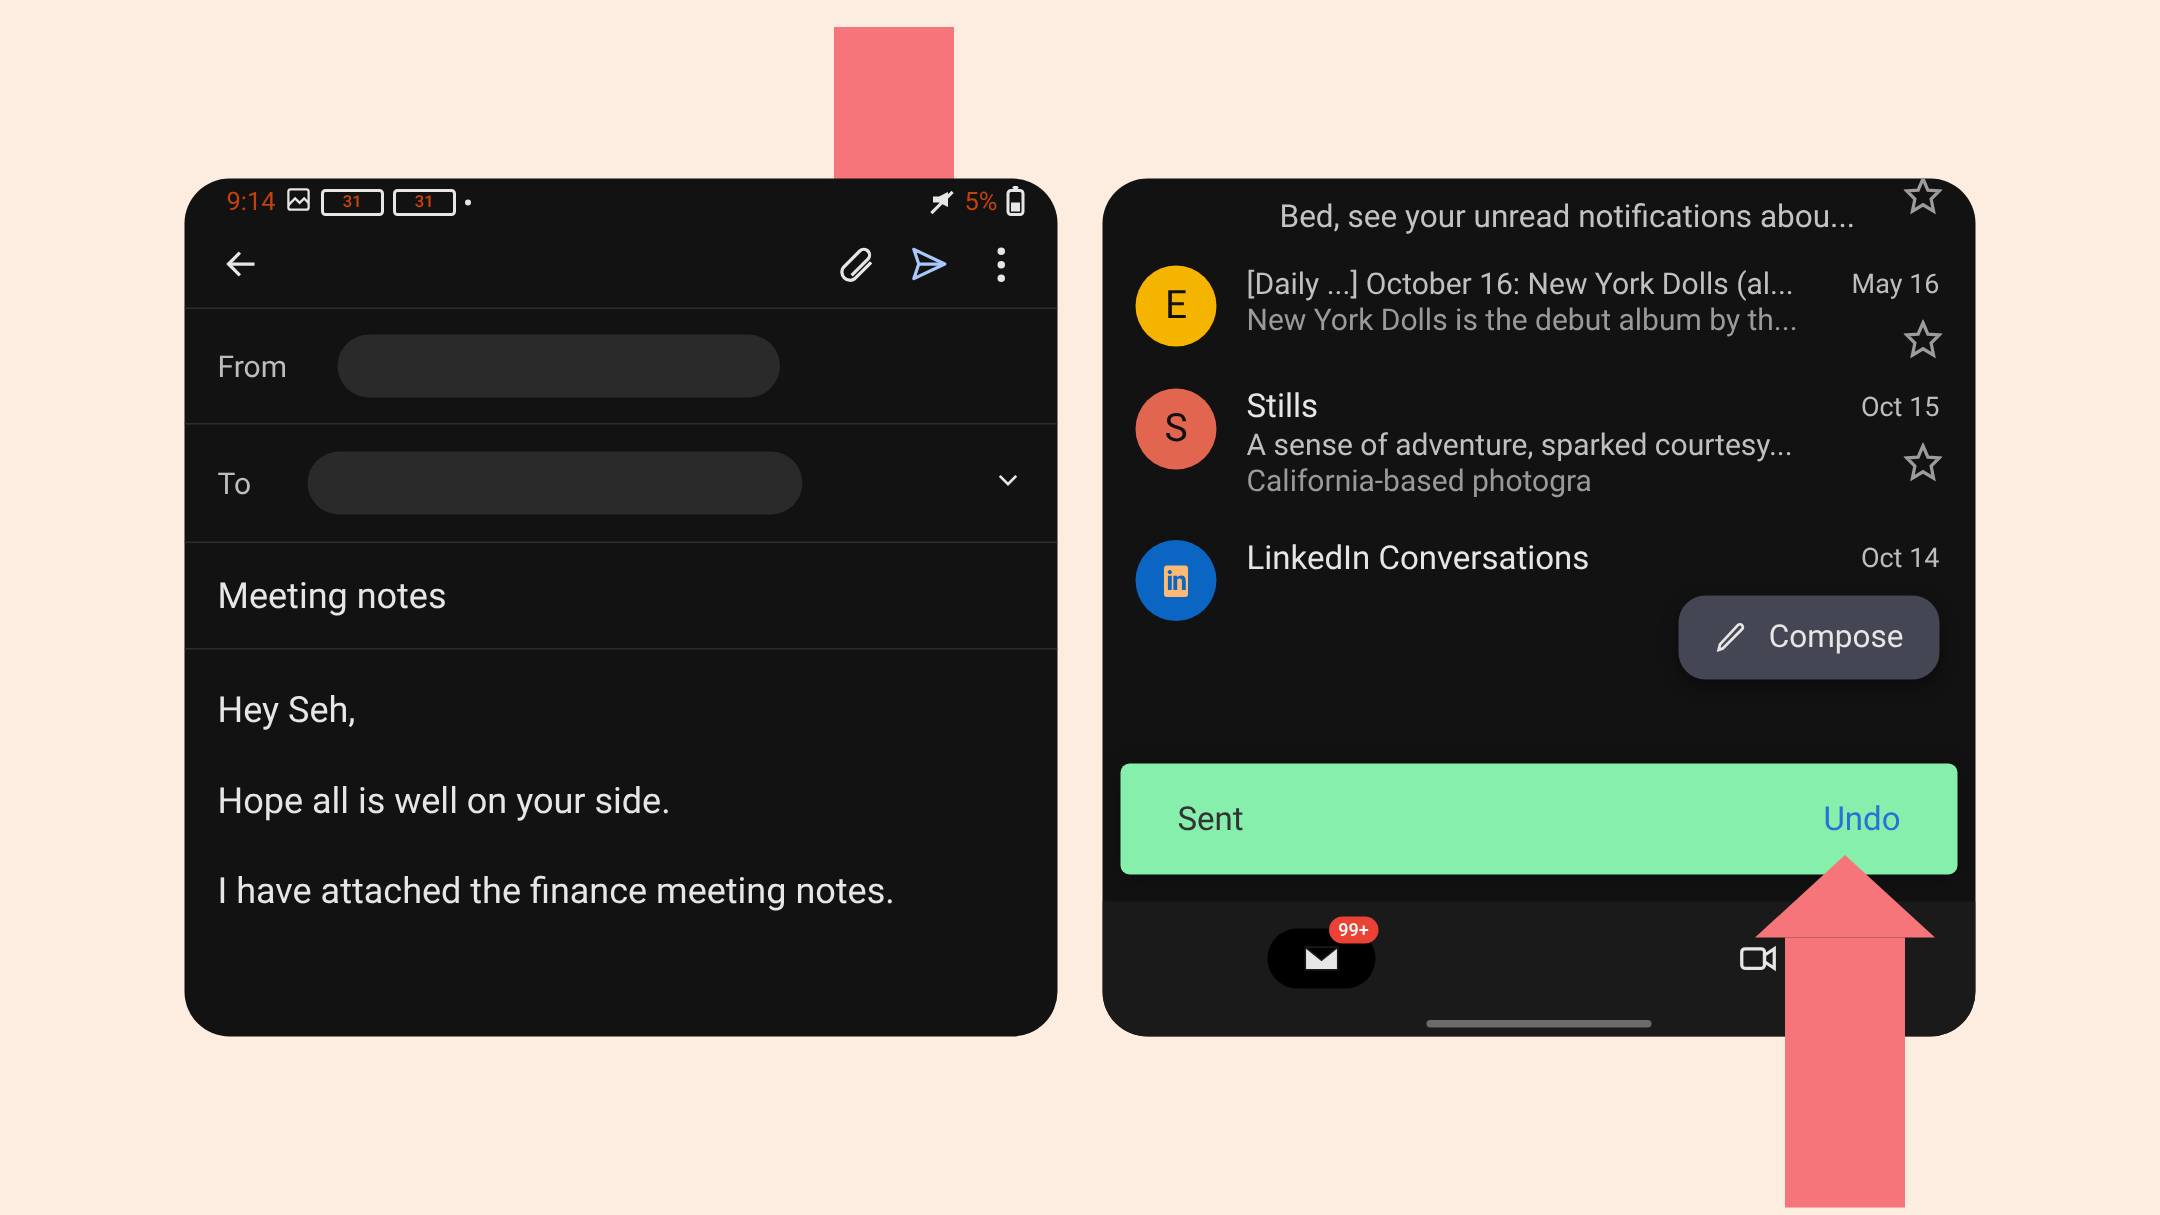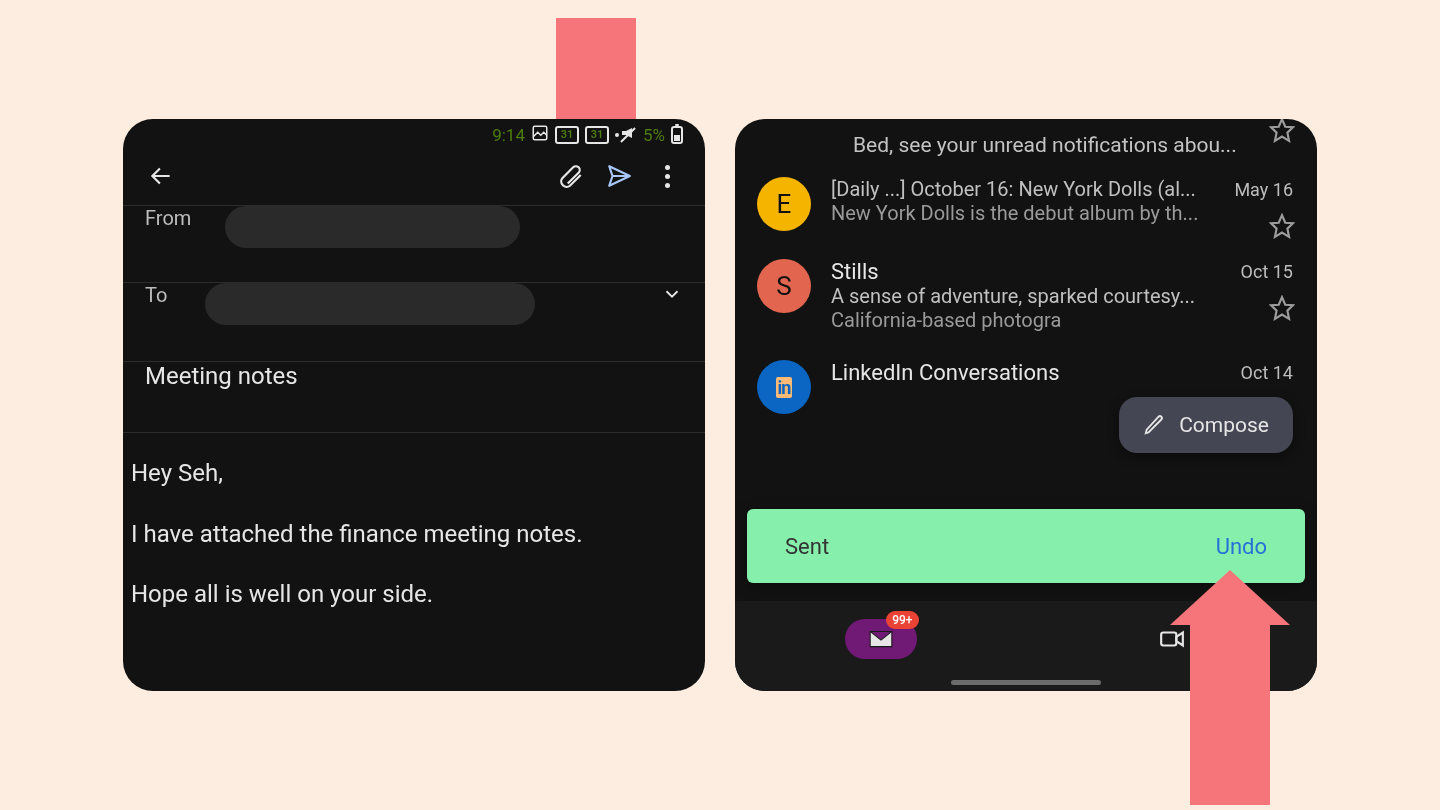--- a/index.html
+++ b/index.html
@@ -14,53 +14,53 @@
   .arrow-up .shaft{width:80px;height:180px;left:0;top:55px}
   .arrow-up .head{left:-20px;top:0;border-left:60px solid transparent;border-right:60px solid transparent;border-bottom:55px solid #f5757a}
   #arrow1{left:556px;top:18px}
   #arrow2{left:1190px;top:570px}
 
   .phone{position:absolute;width:582px;height:572px;background:#121212;border-radius:30px;color:#e6e6e6;overflow:hidden}
   #phone-left{left:123px;top:119px}
   #phone-right{left:735px;top:119px}
 
   
-  .status{position:relative;height:28px;padding:4px 22px 0 28px;font-size:17px;display:flex;justify-content:flex-end;align-items:center;color:#4d7c0f}
+  .status{position:relative;height:28px;padding:4px 22px 0 28px;font-size:17px;display:flex;justify-content:space-between;align-items:center;color:#c2410c}
   .status-left,.status-right{display:flex;align-items:center;gap:6px}
   .status .glyph{font-family:sans-serif}
-  .cal-ic{display:inline-block;width:24px;height:18px;border:2px solid #e6e6e6;border-radius:3px;font-size:11px;line-height:14px;text-align:center;font-weight:600}
+  .cal-ic{display:inline-block;width:42px;height:18px;border:2px solid #e6e6e6;border-radius:3px;font-size:11px;line-height:14px;text-align:center;font-weight:600}
   .dot{width:4px;height:4px;border-radius:50%;background:#e6e6e6}
   .mute-ic{position:relative;width:18px;height:18px}
   .mute-ic::before{content:"";position:absolute;left:3px;top:2px;width:10px;height:10px;background:#e6e6e6;clip-path:polygon(0 30%,40% 30%,100% 0,100% 100%,40% 70%,0 70%)}
   .mute-ic::after{content:"";position:absolute;left:-1px;top:8px;width:20px;height:2px;background:#e6e6e6;transform:rotate(-45deg)}
   .batt{display:inline-block;width:12px;height:18px;border:2px solid #e6e6e6;border-radius:3px;position:relative}
   .batt::before{content:"";position:absolute;top:-4px;left:2px;width:4px;height:2px;background:#e6e6e6;border-radius:1px}
   .batt::after{content:"";position:absolute;left:1px;right:1px;bottom:1px;height:40%;background:#e6e6e6}
 
   
   .ctoolbar{height:58px;display:flex;align-items:center;padding:0 16px;gap:4px}
   .ct-btn{width:44px;height:44px;display:flex;align-items:center;justify-content:center;color:#e6e6e6}
   .ct-btn svg{width:26px;height:26px;stroke:currentColor;fill:none;stroke-width:2}
   .ct-spacer{flex:1}
   .send-btn svg{fill:none;stroke:#a8c7fa;stroke-width:2}
   .more-dots{display:flex;flex-direction:column;gap:4px}
   .more-dots span{width:5px;height:5px;border-radius:50%;background:#e6e6e6}
 
   .sep{height:1px;background:#2c2c2c}
-  .row{padding:0 22px;display:flex;}
+  .row{padding:0 22px;display:flex;align-items:center}
   .row .lbl{font-size:20px;color:#bdbdbd;width:80px}
   .pill{height:42px;border-radius:21px;background:#2a2a2a}
   .from-row{height:76px}
   .from-pill{width:295px}
   .to-row{height:78px}
   .to-pill{width:330px;margin-left:0}
   .chev{margin-left:auto}
   .subject-row{height:70px}
   .subject{font-size:24px;color:#e6e6e6}
-  .body{padding:24px 8px;font-size:24px;color:#e6e6e6;line-height:1.36}
+  .body{padding:24px 22px;font-size:24px;color:#e6e6e6;line-height:1.36}
   .body p{margin:0 0 28px 0}
 
   
   .cutline{font-size:21px;color:#c3c3c3;padding:0 64px 6px 118px;white-space:nowrap;overflow:hidden}
   .mail-item{position:relative;display:flex;padding:14px 22px 14px 22px;gap:20px}
   .avatar{width:54px;height:54px;border-radius:50%;display:flex;align-items:center;justify-content:center;font-size:26px;color:#111;font-weight:400;flex-shrink:0}
   .mi-body{flex:1;min-width:0}
   .mi-sender{font-size:22px;color:#e6e6e6;white-space:nowrap;overflow:hidden;text-overflow:ellipsis;padding-right:70px}
   .mi-subj{font-size:20px;color:#c0c0c0;white-space:nowrap;overflow:hidden;text-overflow:ellipsis;padding-right:50px}
   .mi-snip{font-size:20px;color:#9a9a9a;white-space:nowrap;overflow:hidden;text-overflow:ellipsis;padding-right:50px}
@@ -76,21 +76,21 @@
   .compose-fab svg{width:22px;height:22px;stroke:#e6e6e6;fill:none;stroke-width:2}
 
   
   .snackbar{position:absolute;left:12px;right:12px;top:390px;height:74px;background:#86efac;border-radius:6px;display:flex;align-items:center;padding:0 38px;justify-content:space-between;box-shadow:0 4px 16px rgba(0,0,0,0.3)}
   .snackbar .msg{font-size:22px;color:#333}
   .snackbar .undo{font-size:22px;color:#2771d8;font-weight:400}
 
   
   .bottom-nav{position:absolute;left:0;right:0;bottom:0;height:90px;background:#1a1a1a;display:flex;align-items:center;justify-content:space-around;padding-bottom:14px}
   .nav-btn{position:relative;width:72px;height:40px;display:flex;align-items:center;justify-content:center;border-radius:20px}
-  .nav-btn.active{background:#701a75}
+  .nav-btn.active{background:#000000}
   .nav-btn svg{width:26px;height:26px;stroke:#e6e6e6;fill:#e6e6e6;stroke-width:0}
   .nav-btn .vid{fill:none;stroke:#e6e6e6;stroke-width:2}
   .badge{position:absolute;top:-8px;right:-2px;background:#ea4335;color:#fff;font-size:12px;padding:2px 6px;border-radius:10px;font-weight:500}
   .home-ind{position:absolute;bottom:6px;left:50%;transform:translateX(-50%);width:150px;height:5px;background:#6b6b6b;border-radius:3px}
 </style>
 </head>
 <body>
 
 <div class="arrow arrow-down" id="arrow1">
   <div class="shaft"></div>
@@ -162,22 +162,22 @@
         </svg>
     </span>
   </div>
   <div class="sep"></div>
   <div class="row subject-row">
     <span class="subject">Meeting notes</span>
   </div>
   <div class="sep"></div>
   <div class="body">
     <p>Hey Seh,</p>
+    <p>Hope all is well on your side.</p>
     <p>I have attached the finance meeting notes.</p>
-    <p>Hope all is well on your side.</p>
   </div>
 </div>
 
 <div class="phone" id="phone-right">
 
   <div style="position:relative;padding-top:14px">
     <div class="cutline">Bed, see your unread notifications abou...</div>
     <svg class="star-svg" style="position:absolute;right:22px;top:-2px" viewBox="0 0 24 24">
         <polygon points="12 2 15 9 22 9.5 17 14.5 18.5 22 12 18 5.5 22 7 14.5 2 9.5 9 9"></polygon>
       </svg>

